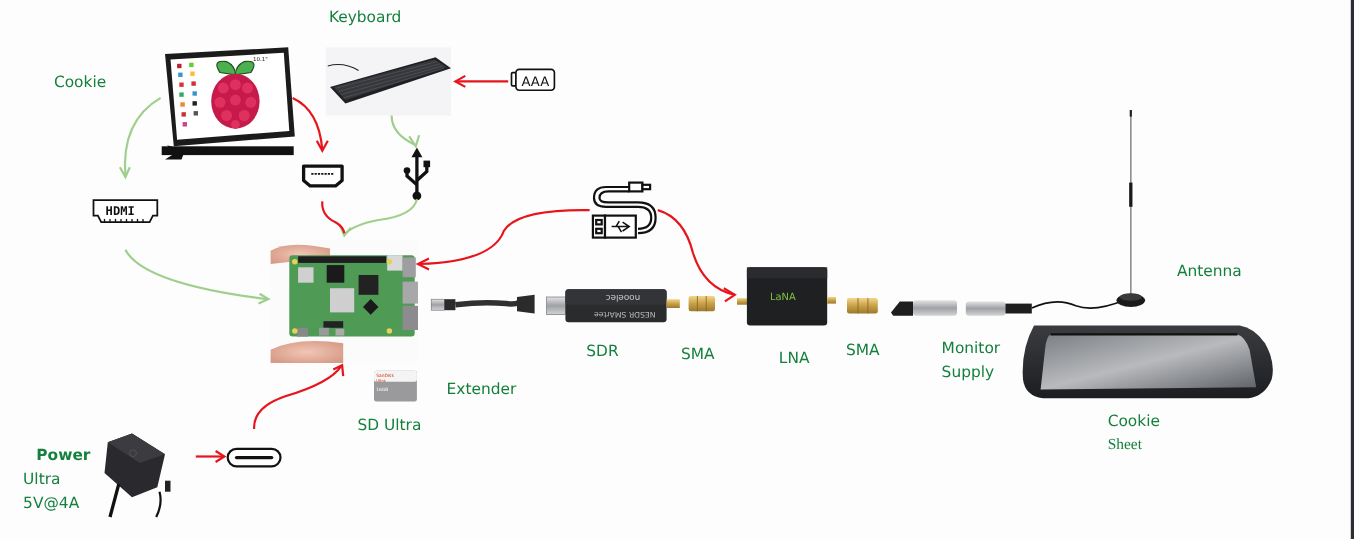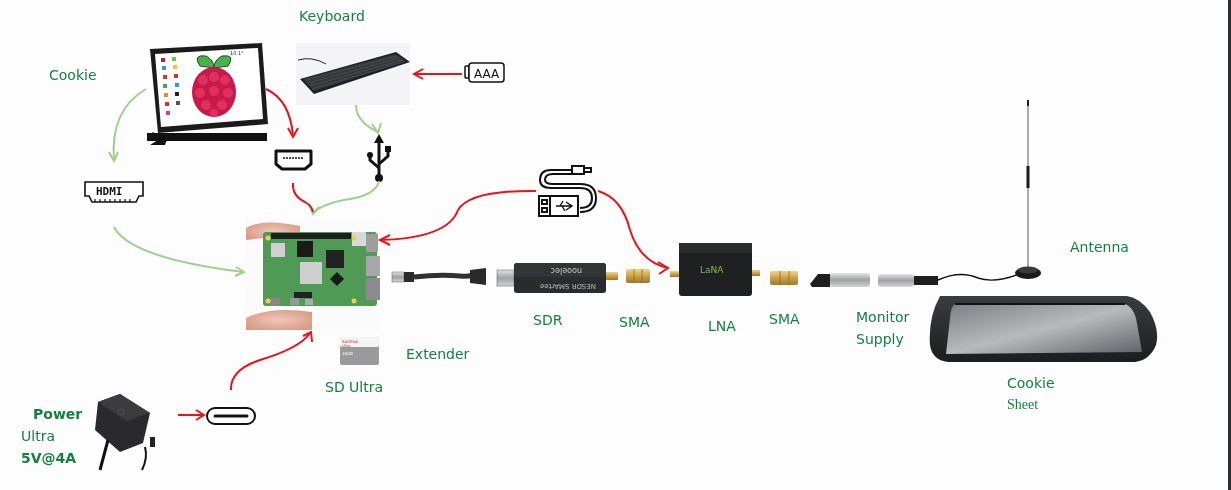--- a/index.html
+++ b/index.html
@@ -276,15 +276,15 @@
 <div class="lbl" style="left:708px; top:315px;text-align:center;">LNA</div>
 <div class="lbl" style="left:769px; top:308px;">SMA</div>
 <div class="lbl" style="left:856px; top:306px;">Monitor</div>
 <div class="lbl" style="left:856px; top:328px;">Supply</div>
 <div class="lbl" style="left:1070px; top:236px;">Antenna</div>
 <div class="lbl" style="left:1007px; top:372px;">Cookie</div>
 <div class="lbl" style="left:1007px; top:394px;font-family:Liberation Serif, serif;">Sheet</div>
 <div class="lbl" style="left:325px; top:376px;">SD Ultra</div>
 <div class="lbl" style="left:33px;  top:403px;font-weight:bold;">Power</div>
 <div class="lbl" style="left:21px;  top:425px;">Ultra</div>
-<div class="lbl" style="left:21px;  top:447px;font-weight:bold;">5V@4A</div>
+<div class="lbl" style="left:21px;  top:447px;">5V@4A</div>
 
 <div class="border-right"></div>
 
 </body></html>

